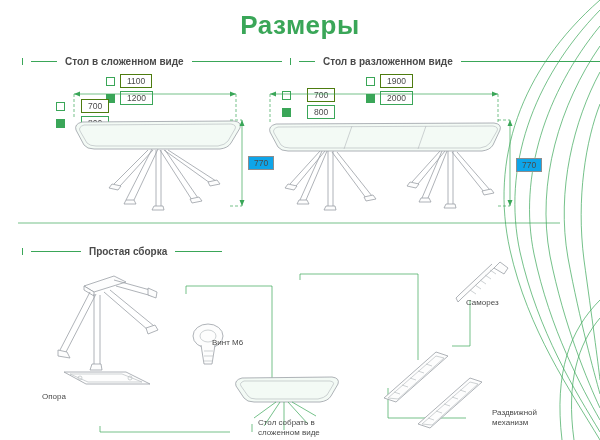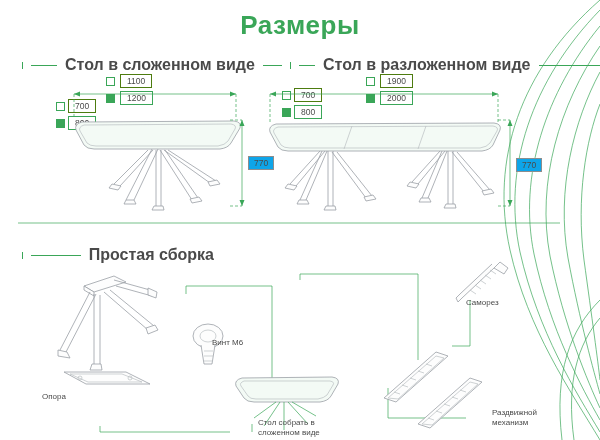--- a/index.html
+++ b/index.html
@@ -15,40 +15,40 @@
   .swirl { position:absolute; right:0; top:0; width:150px; height:440px; pointer-events:none; }
 
   
   .title {
     position:absolute; left:0; top:10px; width:600px; text-align:center;
     font-size:26px; font-weight:bold; color:#3aa658; letter-spacing:0.5px;
   }
 
   
   .sec-head { position:absolute; display:flex; align-items:center; gap:8px; }
-  .sec-head .txt { font-size:16px; font-weight:bold; color:#4a4a4a; white-space:nowrap; }
+  .sec-head .txt { font-size:10px; font-weight:bold; color:#4a4a4a; white-space:nowrap; }
   .sec-head .rule { height:1px; background:#3aa658; flex:0 0 auto; }
   .sec-head .tick { width:1px; height:7px; background:#3aa658; }
 
   
   .legend { position:absolute; }
   .legend .row { display:flex; align-items:center; gap:5px; margin-bottom:3px; }
   .chip {
     width:9px; height:9px; border:1px solid #3aa658; background:#ffffff;
     display:inline-block; box-sizing:border-box;
   }
   .chip.filled { background:#3aa658; }
   .vbox {
     border:1px solid #4d7c0f; background:#ffffff; color:#4a4a4a;
     font-size:8.5px; padding:1px 6px; min-width:28px; text-align:center; box-sizing:border-box;
   }
   .vbox.green { border-color:#3aa658;text-align:center; }
 
   
-  .legend-v .row { display:flex; align-items:center; gap:3px;padding-left:20px; }
+  .legend-v .row { display:flex; align-items:center; gap:16px;padding-left:20px; }
 
   .dim-label {
     position:absolute; font-size:8.5px; color:#4a4a4a;
     border:1px solid #8d8d8d; background:#0ea5e9; padding:1px 5px;
   }
   .plain-label { position:absolute; font-size:8px; color:#4a4a4a; line-height:1.25; }
 
   svg { display:block; }
   .ln { fill:none; stroke:#9aa0a6; stroke-width:0.8; }
   .ln2 { fill:none; stroke:#b9bec2; stroke-width:0.7; }

